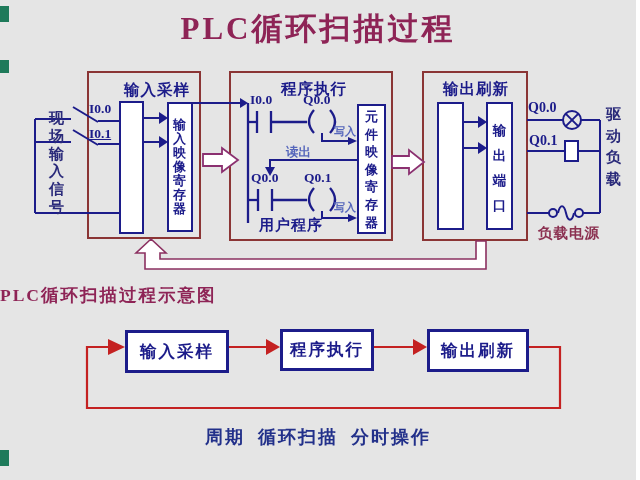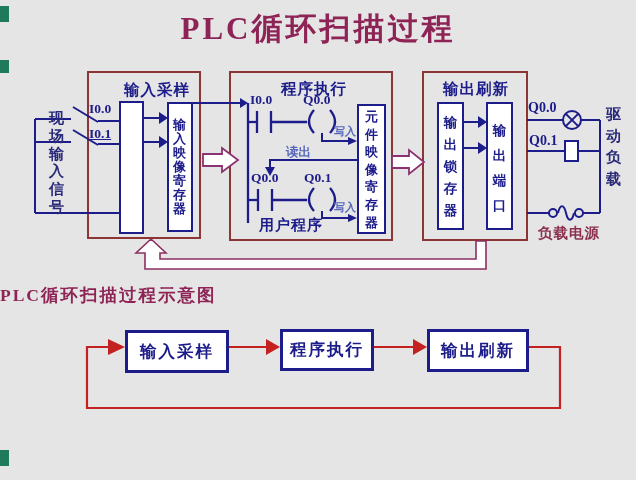--- a/index.html
+++ b/index.html
@@ -139,36 +139,36 @@
   <div class="abs stagehead" style="left:124px;top:80px;">输入采样</div>
   <div class="abs stagehead" style="left:281px;top:79px;">程序执行</div>
   <div class="abs stagehead" style="left:443px;top:79px;">输出刷新</div>
 
   <div class="abs vtext" style="left:8px;top:110px;color:#2a2a7a;margin-left:40px;">现场输入信号</div>
   <div class="abs iolabel" style="left:89px;top:101px;">I0.0</div>
   <div class="abs iolabel" style="left:89px;top:126px;text-decoration:underline;">I0.1</div>
 
   <div class="abs innerlab" style="left:172px;top:106px;font-size:13px;line-height:14px;margin-top:12px;">输入映像寄存器</div>
   <div class="abs innerlab" style="left:364px;top:108px;font-size:13px;line-height:17.6px;">元件映像寄存器</div>
-  <div class="abs innerlab" style="left:443px;top:112px;font-size:13.5px;line-height:22px;">输出锁存器</div>
   <div class="abs innerlab" style="left:492px;top:118px;font-size:13.5px;line-height:25px;">输出端口</div>
 
   <div class="abs iolabel" style="left:250px;top:92px;">I0.0</div>
   <div class="abs iolabel" style="left:303px;top:92px;">Q0.0</div>
   <div class="abs iolabel" style="left:251px;top:170px;">Q0.0</div>
   <div class="abs iolabel" style="left:304px;top:170px;">Q0.1</div>
   <div class="abs small-io" style="left:334px;top:124px;">写入</div>
   <div class="abs small-io" style="left:334px;top:200px;">写入</div>
   <div class="abs small-io" style="left:286px;top:144px;font-size:12.5px;">读出</div>
   <div class="abs navy bold" style="left:259px;top:216px;font-size:15px;letter-spacing:1px;">用户程序</div>
 
   <div class="abs iolabel" style="left:528px;top:100px;font-size:14px;">Q0.0</div>
   <div class="abs iolabel" style="left:529px;top:133px;font-size:14px;">Q0.1</div>
   <div class="abs vtext" style="left:605px;top:104px;line-height:21.5px;color:#2a2a7a;">驱动负载</div>
   <div class="abs bold" style="left:538px;top:224px;font-size:14.5px;color:#8b3050;letter-spacing:1px;">负载电源</div>
 
   <div id="caption1" class="abs">PLC循环扫描过程示意图</div>
+  <div id="caption2" class="abs">周期  循环扫描  分时操作</div>
 
   <div class="flowbox" style="left:125px;top:330px;width:98px;height:37px;">输入采样</div>
   <div class="flowbox" style="left:280px;top:329px;width:88px;height:36px;">程序执行</div>
   <div class="flowbox" style="left:427px;top:329px;width:96px;height:37px;">输出刷新</div>
 
 </div>
 
 </body></html>

